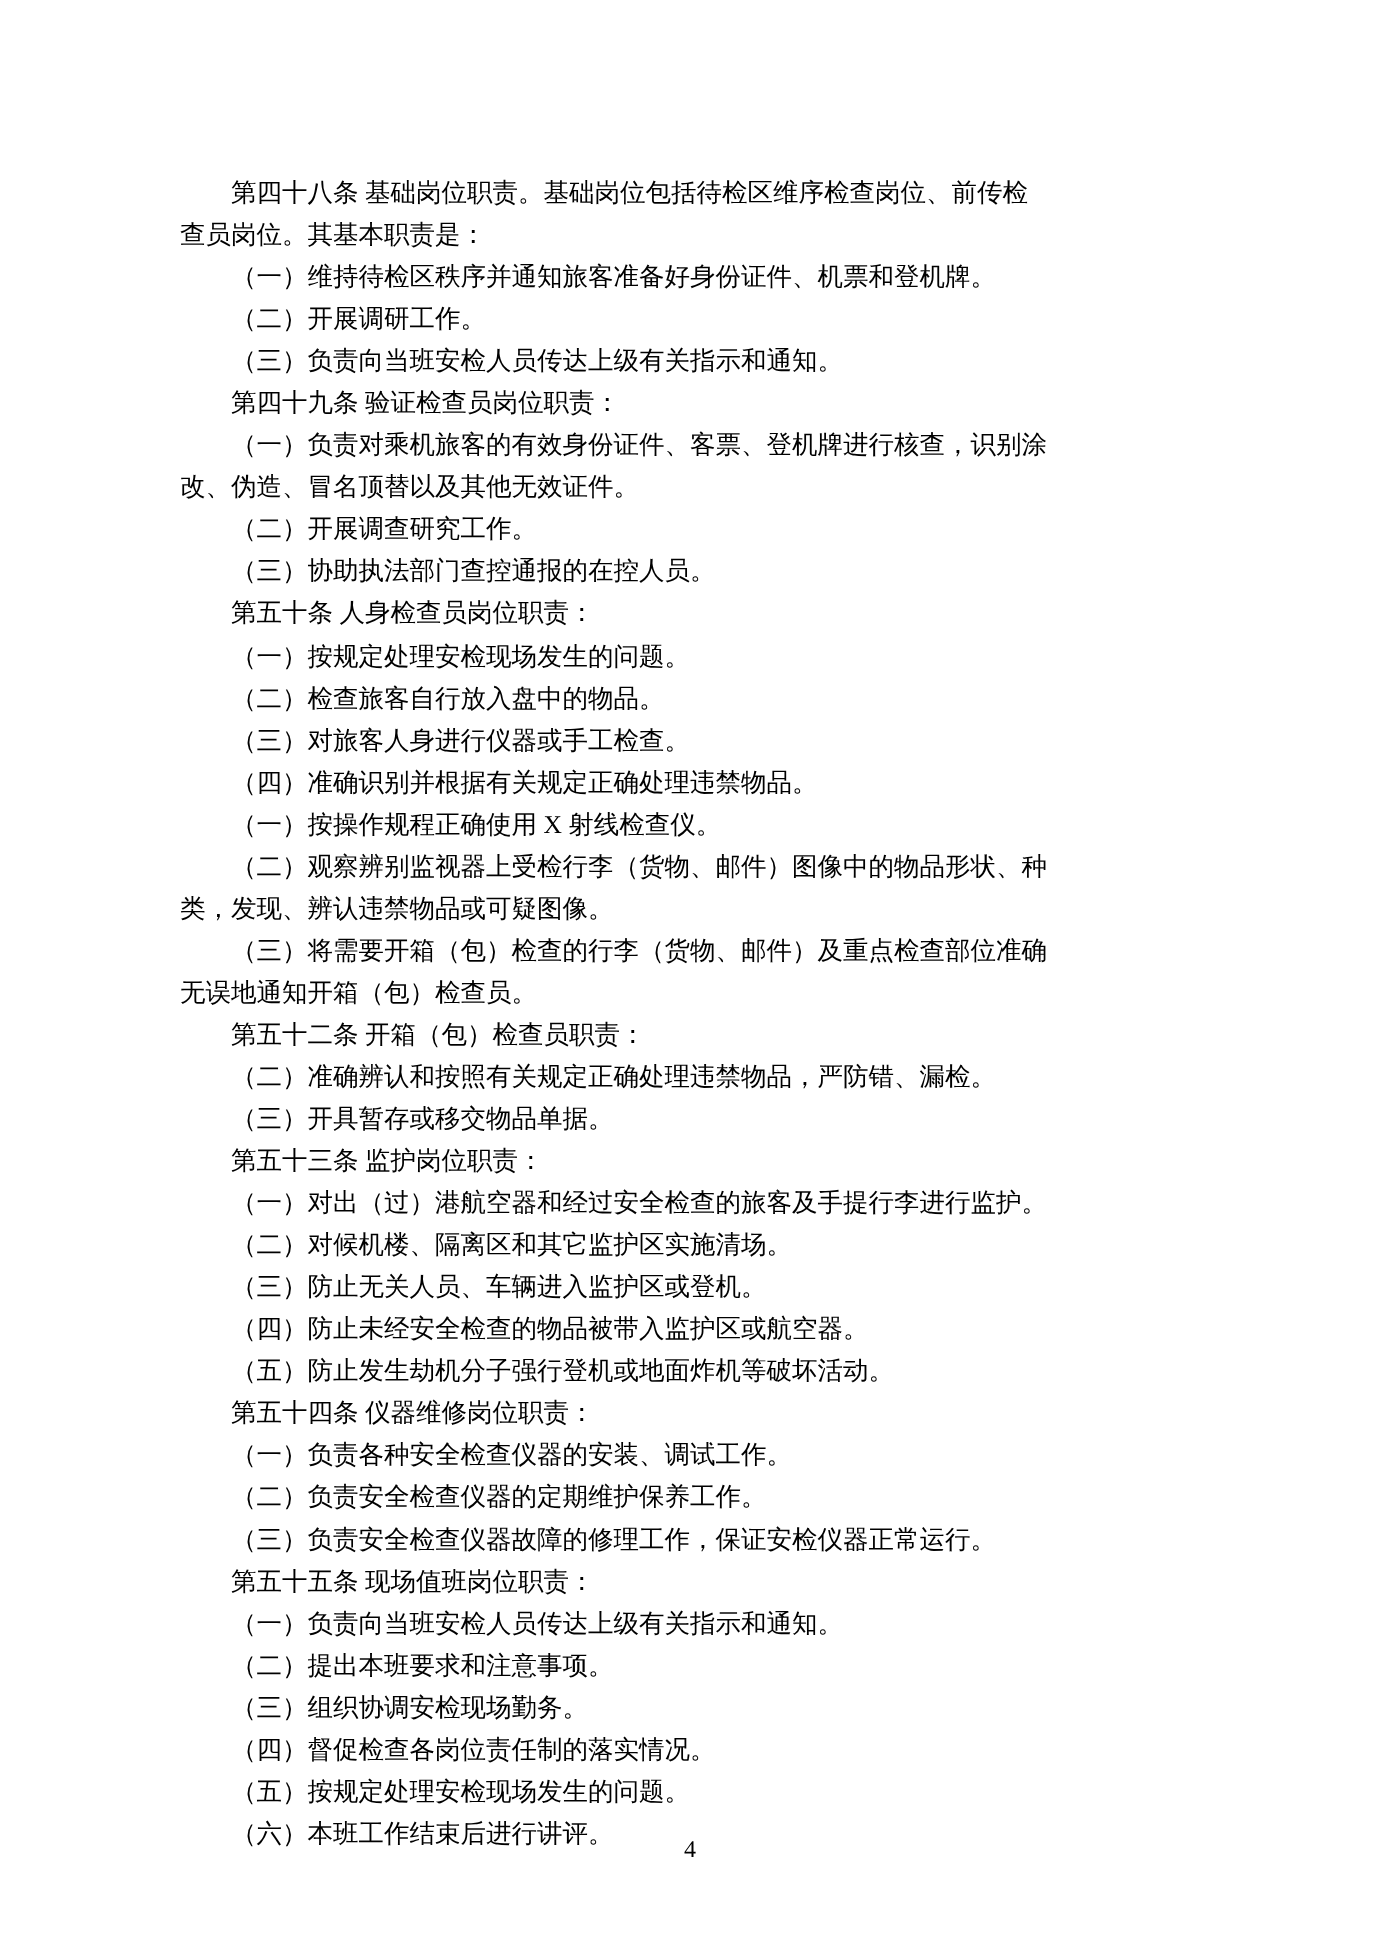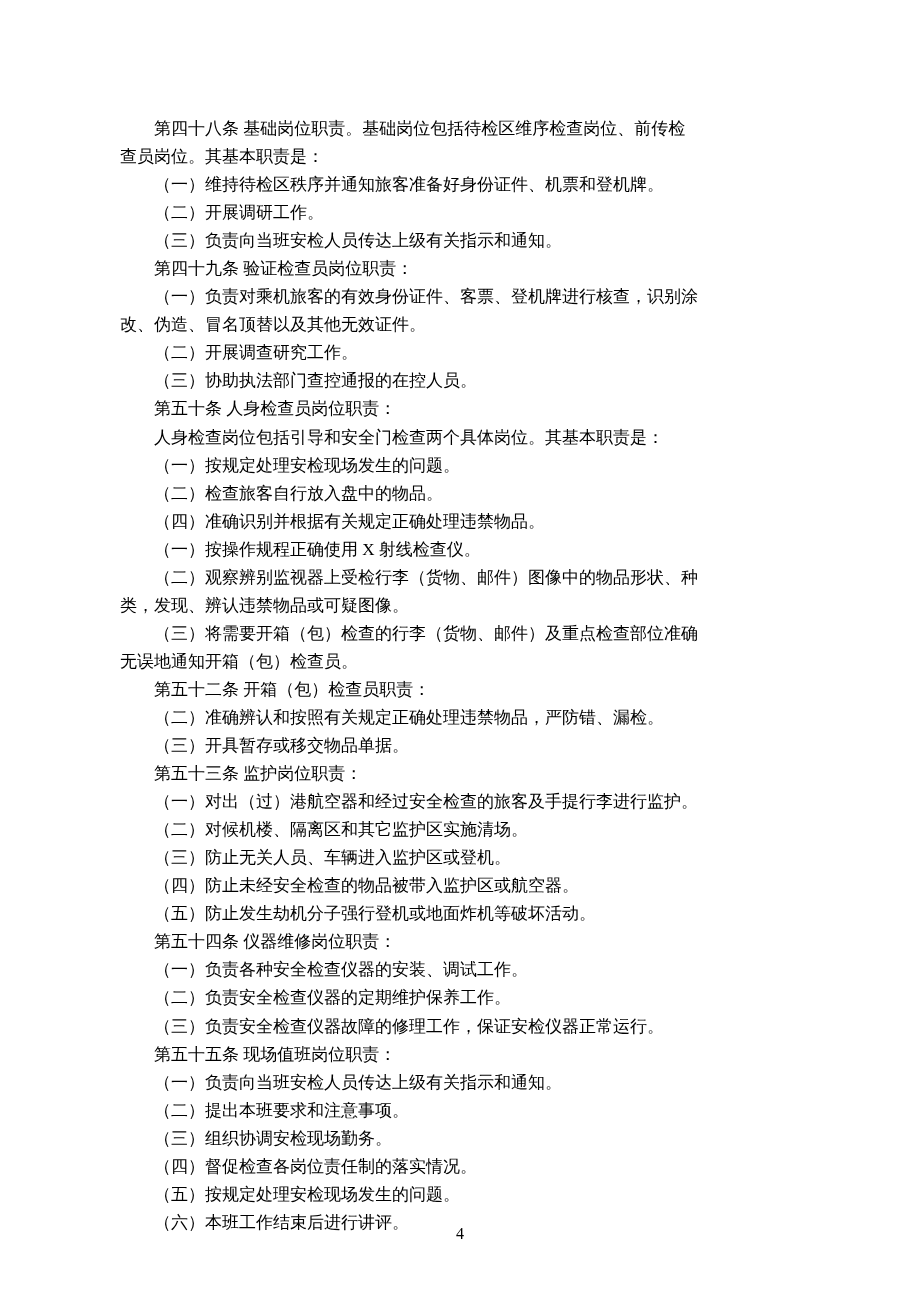--- a/index.html
+++ b/index.html
@@ -41,23 +41,23 @@
       <div class="para">查员岗位。其基本职责是：</div>
       <div class="para indent">（一）维持待检区秩序并通知旅客准备好身份证件、机票和登机牌。</div>
       <div class="para indent">（二）开展调研工作。</div>
       <div class="para indent">（三）负责向当班安检人员传达上级有关指示和通知。</div>
       <div class="para indent">第四十九条   验证检查员岗位职责：</div>
       <div class="para indent">（一）负责对乘机旅客的有效身份证件、客票、登机牌进行核查，识别涂</div>
       <div class="para">改、伪造、冒名顶替以及其他无效证件。</div>
       <div class="para indent">（二）开展调查研究工作。</div>
       <div class="para indent">（三）协助执法部门查控通报的在控人员。</div>
       <div class="para indent">第五十条   人身检查员岗位职责：</div>
-      <div class="para indent">人身检查岗位包括引导和安全门检查两个具体岗位。其基本职责是：</div>
       <div class="para indent">（一）按规定处理安检现场发生的问题。</div>
       <div class="para indent">（二）检查旅客自行放入盘中的物品。</div>
+      <div class="para indent">（三）对旅客人身进行仪器或手工检查。</div>
       <div class="para indent">（四）准确识别并根据有关规定正确处理违禁物品。</div>
       <div class="para indent">（一）按操作规程正确使用 X 射线检查仪。</div>
       <div class="para indent">（二）观察辨别监视器上受检行李（货物、邮件）图像中的物品形状、种</div>
       <div class="para">类，发现、辨认违禁物品或可疑图像。</div>
       <div class="para indent">（三）将需要开箱（包）检查的行李（货物、邮件）及重点检查部位准确</div>
       <div class="para">无误地通知开箱（包）检查员。</div>
       <div class="para indent">第五十二条   开箱（包）检查员职责：</div>
       <div class="para indent">（二）准确辨认和按照有关规定正确处理违禁物品，严防错、漏检。</div>
       <div class="para indent">（三）开具暂存或移交物品单据。</div>
       <div class="para indent">第五十三条   监护岗位职责：</div>

